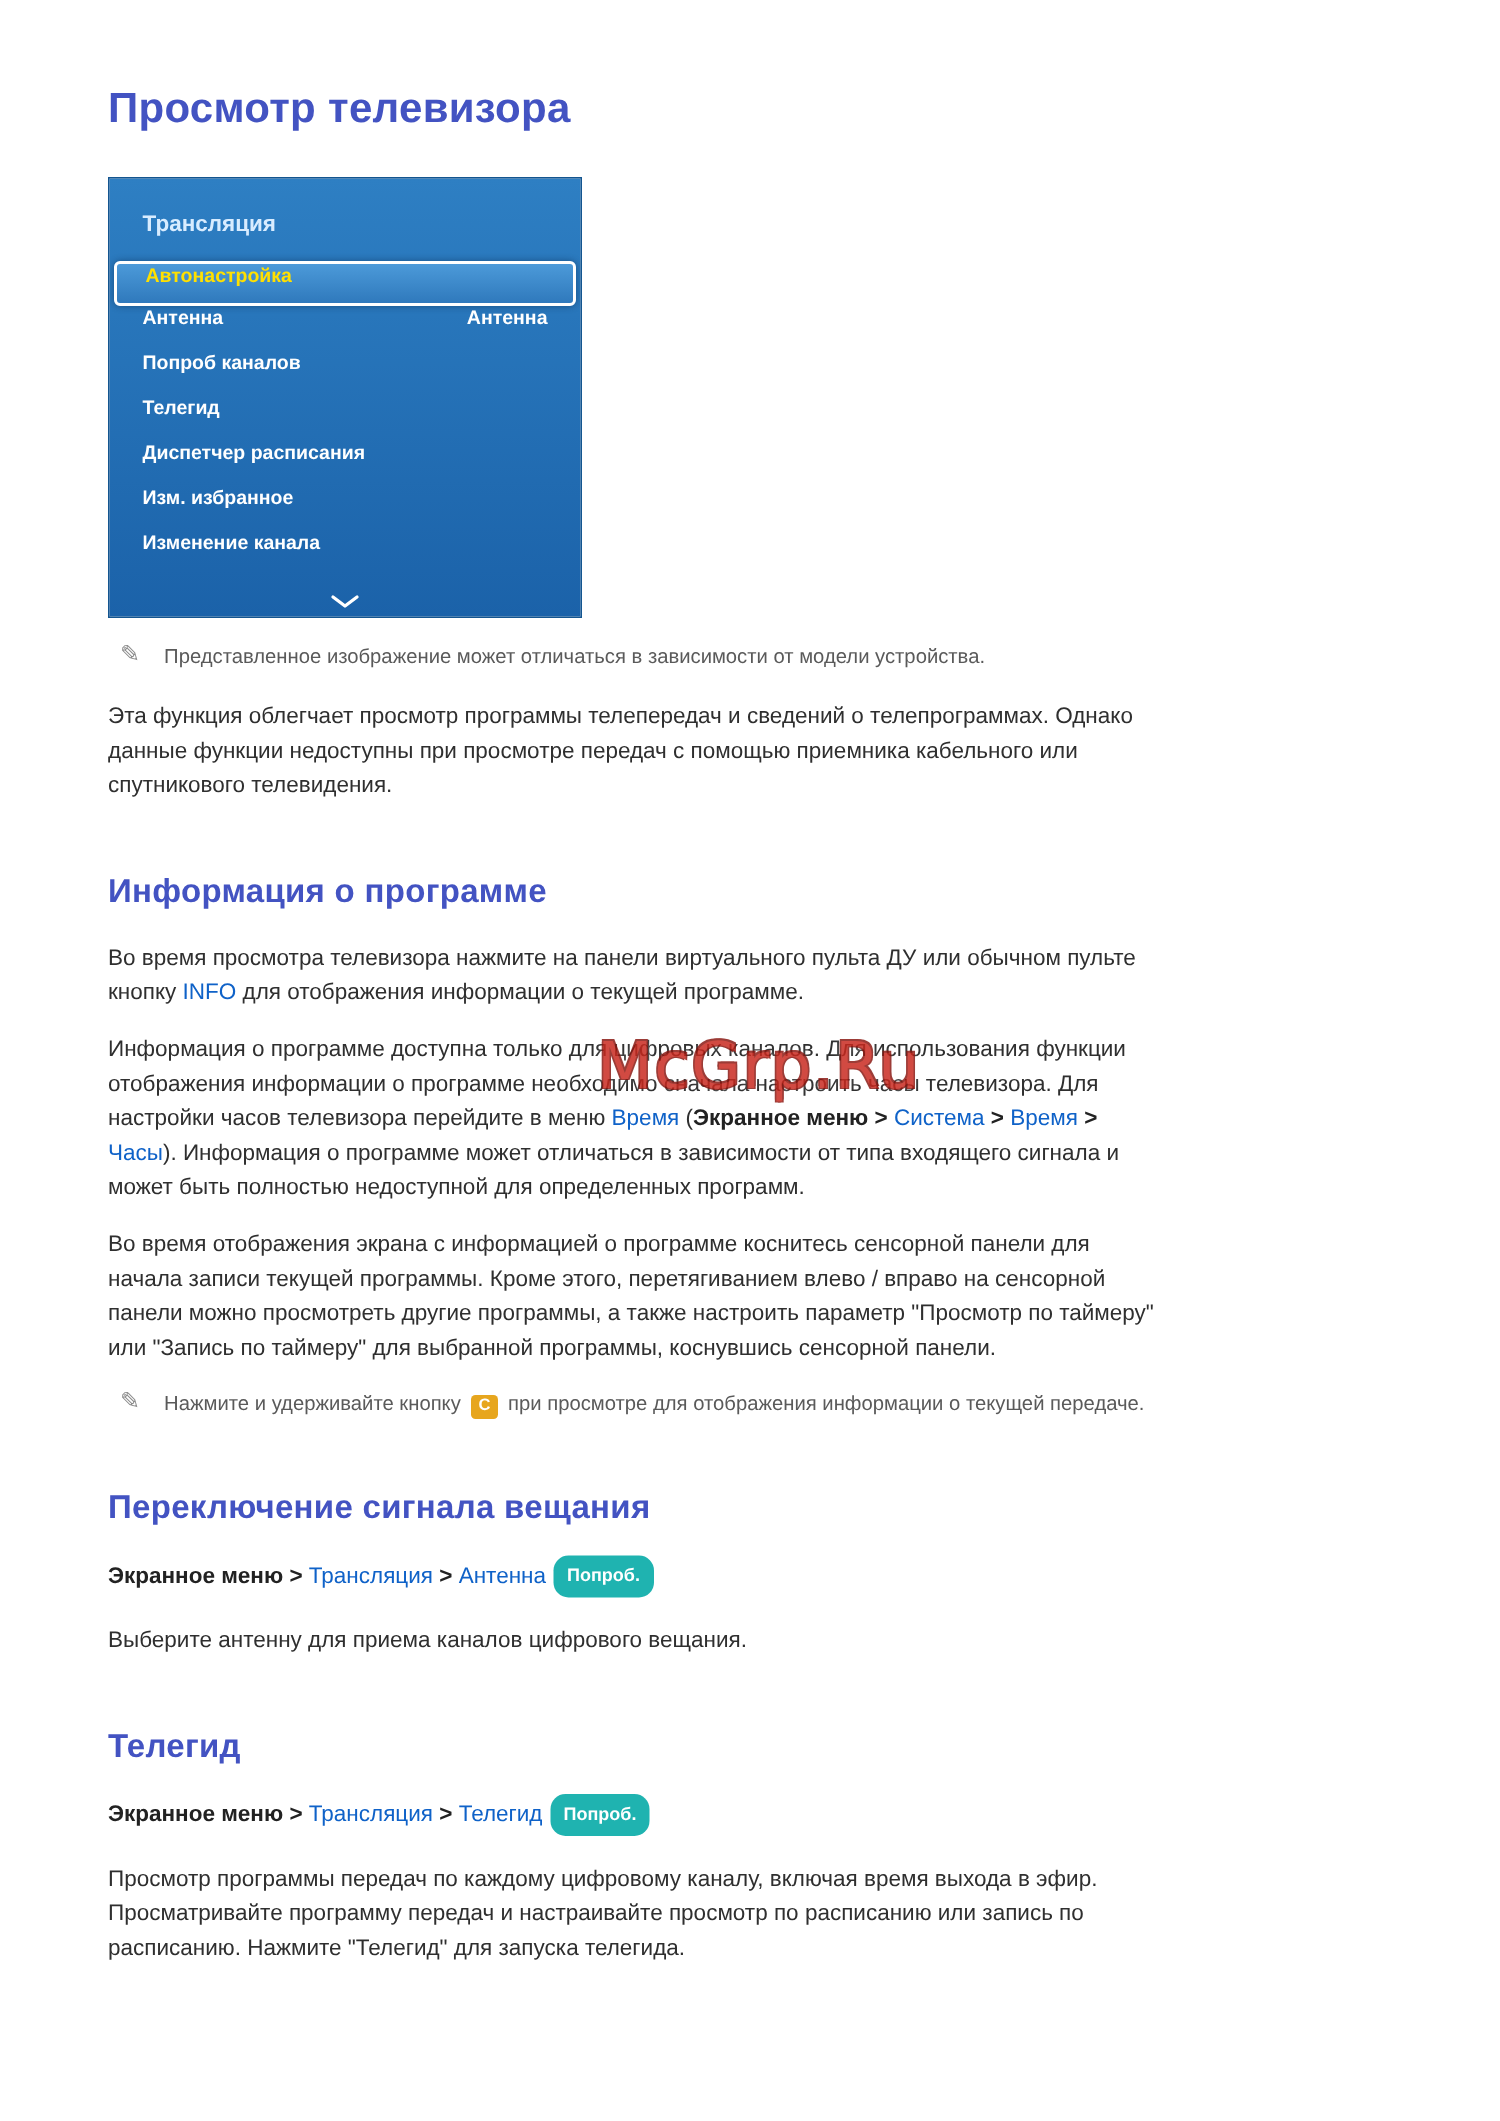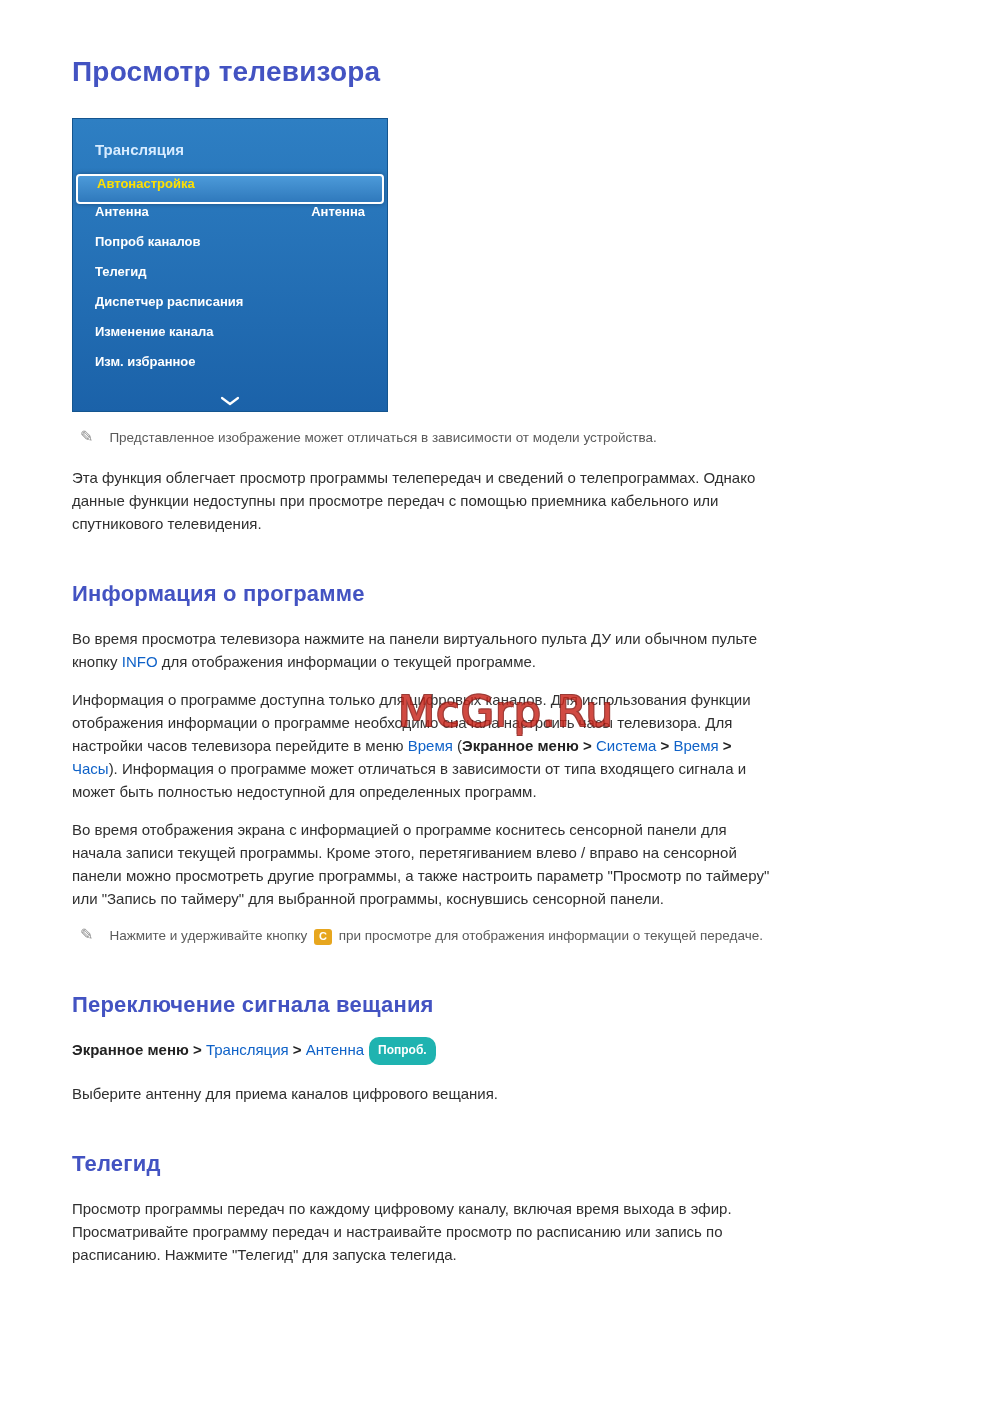--- a/index.html
+++ b/index.html
@@ -69,24 +69,24 @@
         <div class="tv-row">
           <span class="tv-label">Попроб каналов</span>
         </div>
         <div class="tv-row">
           <span class="tv-label">Телегид</span>
         </div>
         <div class="tv-row">
           <span class="tv-label">Диспетчер расписания</span>
         </div>
         <div class="tv-row">
-          <span class="tv-label">Изменение канала</span>
+          <span class="tv-label">Изм. избранное</span>
         </div>
         <div class="tv-row">
-          <span class="tv-label">Изм. избранное</span>
+          <span class="tv-label">Изменение канала</span>
         </div>
       </div>
     <div class="tv-chevron">
       <svg width="20" height="10" viewBox="0 0 20 10">
           <polyline points="2,2 10,8 18,2" fill="none" stroke="#ffffff" stroke-width="2.2" stroke-linecap="round" stroke-linejoin="round"></polyline>
         </svg>
     </div>
   </div>
 
   <div class="note">
@@ -104,17 +104,18 @@
   <div class="note">
     <span class="pencil">✎</span>
     <span class="note-text"><span class="seg-plain">Нажмите и удерживайте кнопку </span><span class="seg-badge-c">C</span><span class="seg-plain"> при просмотре для отображения информации о текущей передаче.</span></span>
   </div>
 
   <h2>Переключение сигнала вещания</h2>
   <div class="breadcrumb"><span class="seg-bold">Экранное меню</span><span class="seg-sep"> &gt; </span><span class="seg-link">Трансляция</span><span class="seg-sep"> &gt; </span><span class="seg-link">Антенна</span><span class="seg-badge-try">Попроб.</span></div>
   <p class="body">Выберите антенну для приема каналов цифрового вещания.</p>
 
   <h2>Телегид</h2>
+  <div class="breadcrumb"><span class="seg-bold">Экранное меню</span><span class="seg-sep"> &gt; </span><span class="seg-link">Трансляция</span><span class="seg-sep"> &gt; </span><span class="seg-link">Телегид</span><span class="seg-badge-try">Попроб.</span></div>
   <p class="body">Просмотр программы передач по каждому цифровому каналу, включая время выхода в эфир. Просматривайте программу передач и настраивайте просмотр по расписанию или запись по расписанию. Нажмите "Телегид" для запуска телегида.</p>
 
   <div class="watermark">McGrp.Ru</div>
 
 </div>
 
 </body></html>

